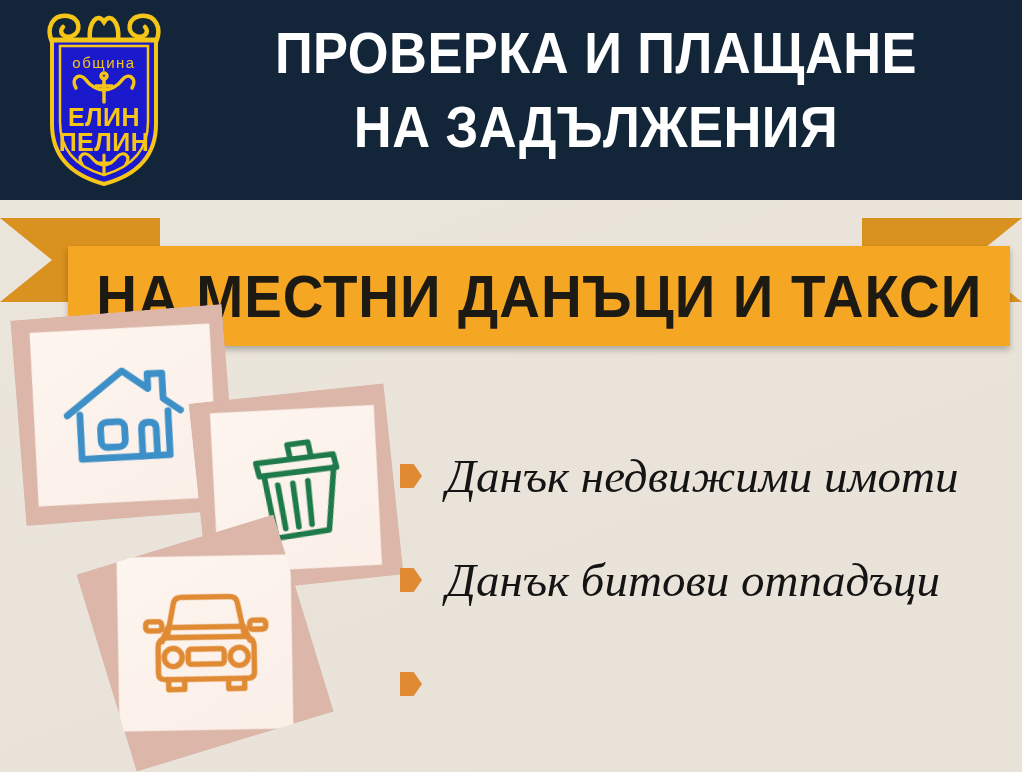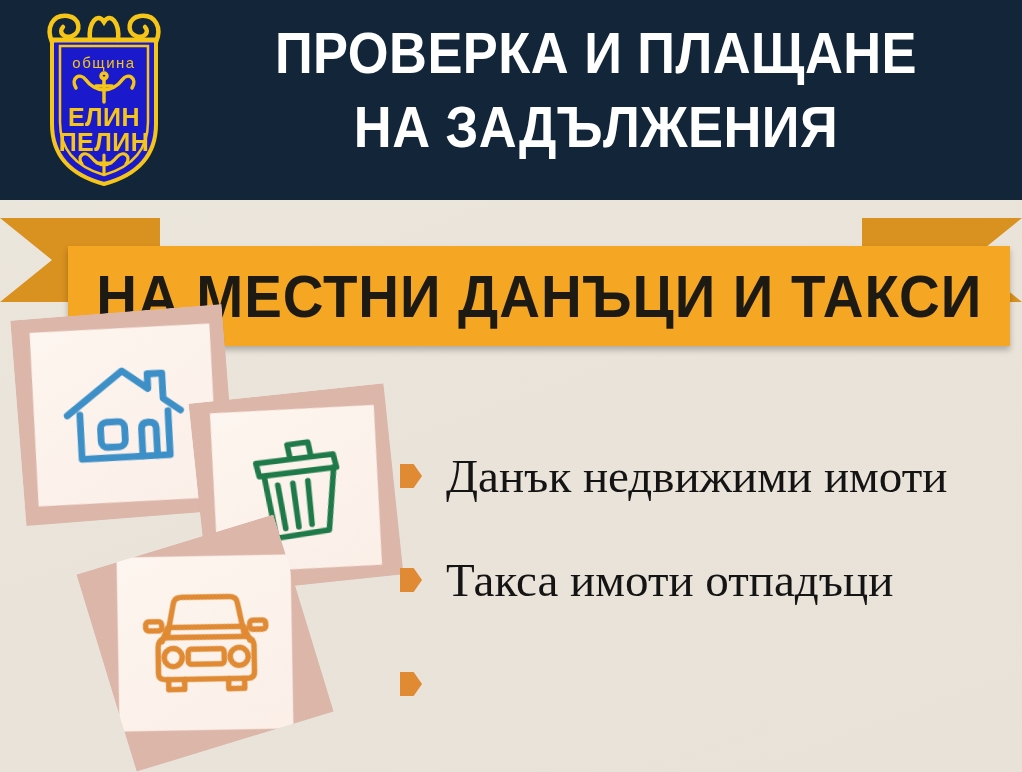--- a/index.html
+++ b/index.html
@@ -146,20 +146,21 @@
   
   .bullets {
     position: absolute;
     left: 400px; top: 424px;
     width: 612px;
   }
   .bullet-row {
     display: flex;
     align-items: center;
     height: 104px;
+    font-style: italic;
   }
   .bullet-marker {
     width: 22px;
     height: 24px;
     background: #e08a33;
     clip-path: polygon(0 0, 62% 0, 100% 50%, 62% 100%, 0 100%);
     flex: none;
     margin-right: 24px;
   }
   .bullet-label {
@@ -277,20 +278,20 @@
     </div>
   </div>
 
   <div class="bullets">
     <div class="bullet-row">
       <span class="bullet-marker"></span>
       <span class="bullet-label">Данък недвижими имоти</span>
     </div>
     <div class="bullet-row">
       <span class="bullet-marker"></span>
-      <span class="bullet-label">Такса имоти отпадъци</span>
+      <span class="bullet-label">Данък битови отпадъци</span>
     </div>
     <div class="bullet-row">
       <span class="bullet-marker"></span>
     </div>
   </div>
 
 </div>
 
 </body></html>

